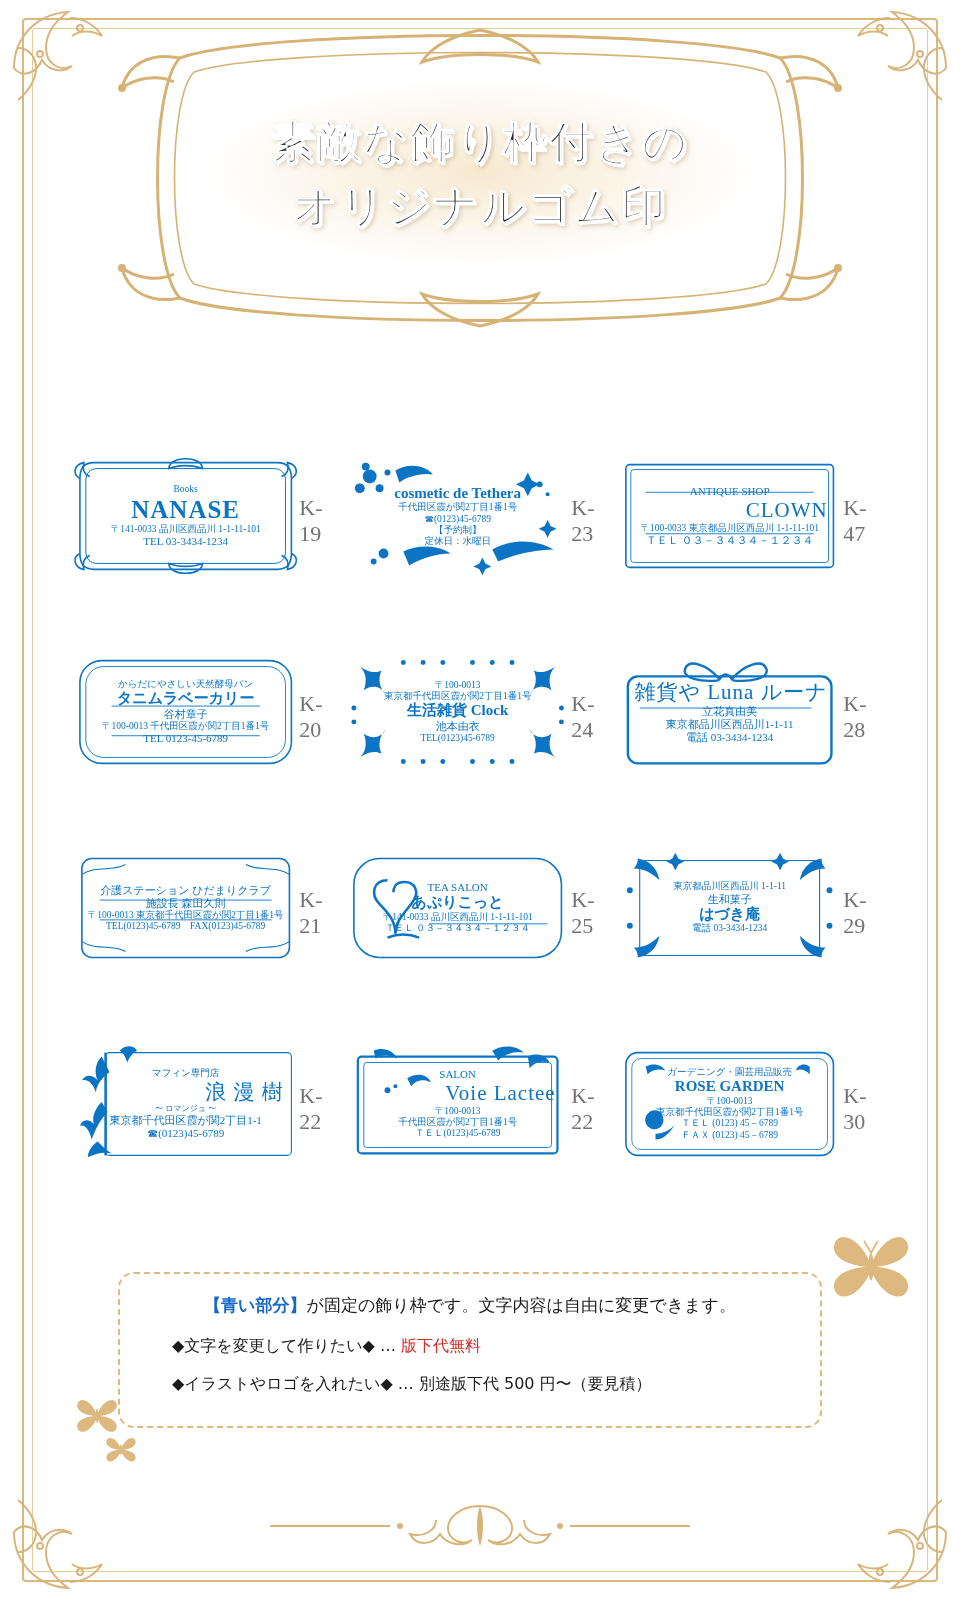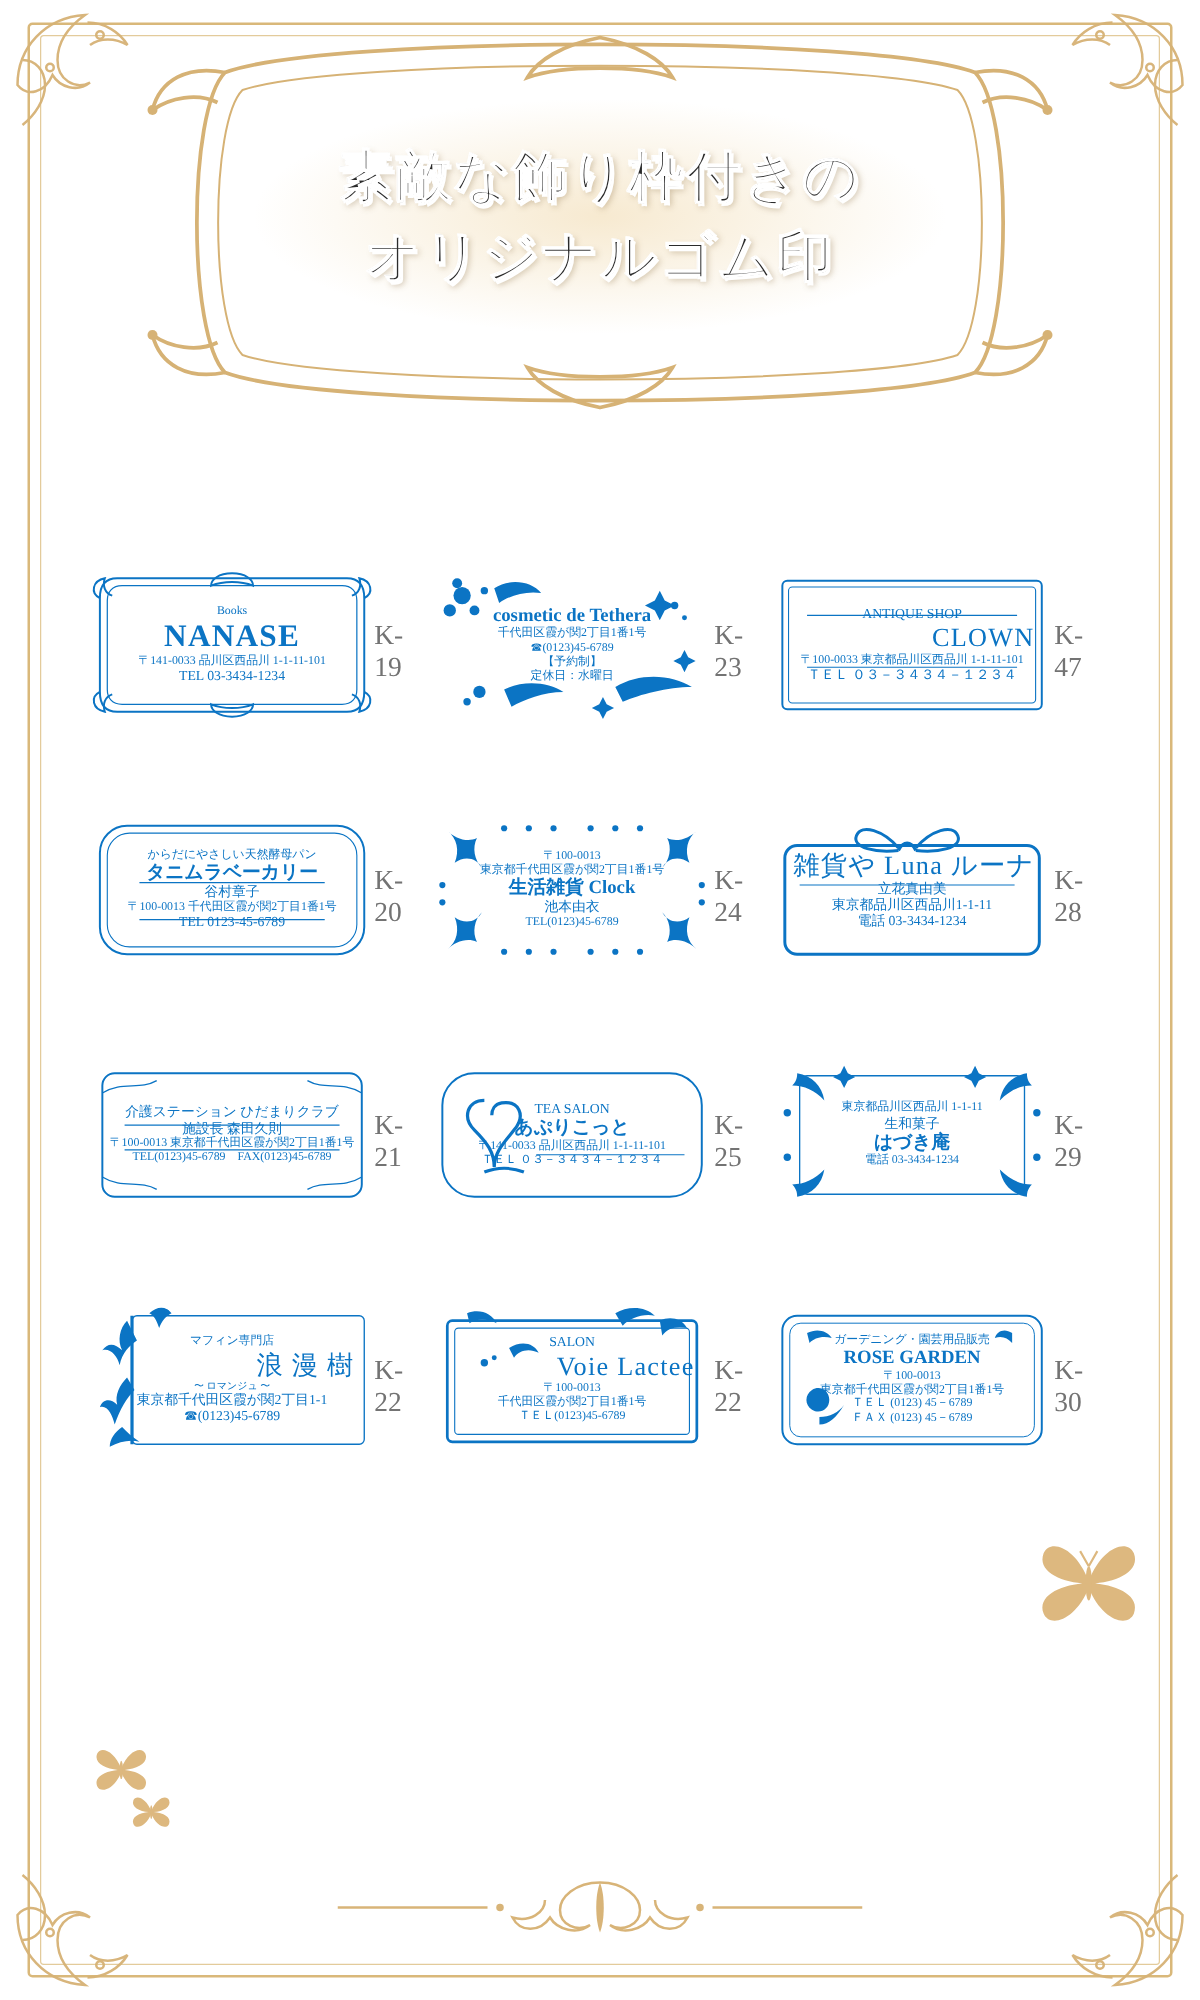--- a/index.html
+++ b/index.html
@@ -484,20 +484,29 @@
     </svg>
   </div>
   <div class="butterfly bf3">
     <svg viewBox="0 0 100 100" fill="currentColor">
       <path d="M50 50 C38 18 14 10 8 24 C2 40 22 50 44 52 C22 54 2 64 8 80 C14 94 38 86 50 56 Z"></path>
       <path d="M50 50 C62 18 86 10 92 24 C98 40 78 50 56 52 C78 54 98 64 92 80 C86 94 62 86 50 56 Z"></path>
       <ellipse cx="50" cy="52" rx="3" ry="16"></ellipse>
     </svg>
   </div>
 
+  <div class="note">
+    <div class="note-l1">
+      <span class="blue">【青い部分】</span><span>が固定の飾り枠です。文字内容は自由に変更できます。</span>
+    </div>
+    <div class="note-l2">
+      <span>◆文字を変更して作りたい◆ … </span><span class="red">版下代無料</span>
+    </div>
+    <div class="note-l3">◆イラストやロゴを入れたい◆ … 別途版下代 500 円〜（要見積）</div>
+  </div>
 
   <div class="bottom-orn">
     <svg viewBox="0 0 420 60" fill="none" stroke="currentColor" stroke-width="2">
       <path d="M0 30 L120 30"></path>
       <path d="M300 30 L420 30"></path>
       <path d="M210 10 C190 10 178 22 178 32 C178 44 192 50 202 44 C192 52 176 48 170 38
                C162 50 146 50 140 38 C154 42 166 34 166 24"></path>
       <path d="M210 10 C230 10 242 22 242 32 C242 44 228 50 218 44 C228 52 244 48 250 38
                C258 50 274 50 280 38 C266 42 254 34 254 24"></path>
       <path d="M210 10 C206 20 206 40 210 50 C214 40 214 20 210 10 Z" fill="currentColor" stroke="none"></path>

